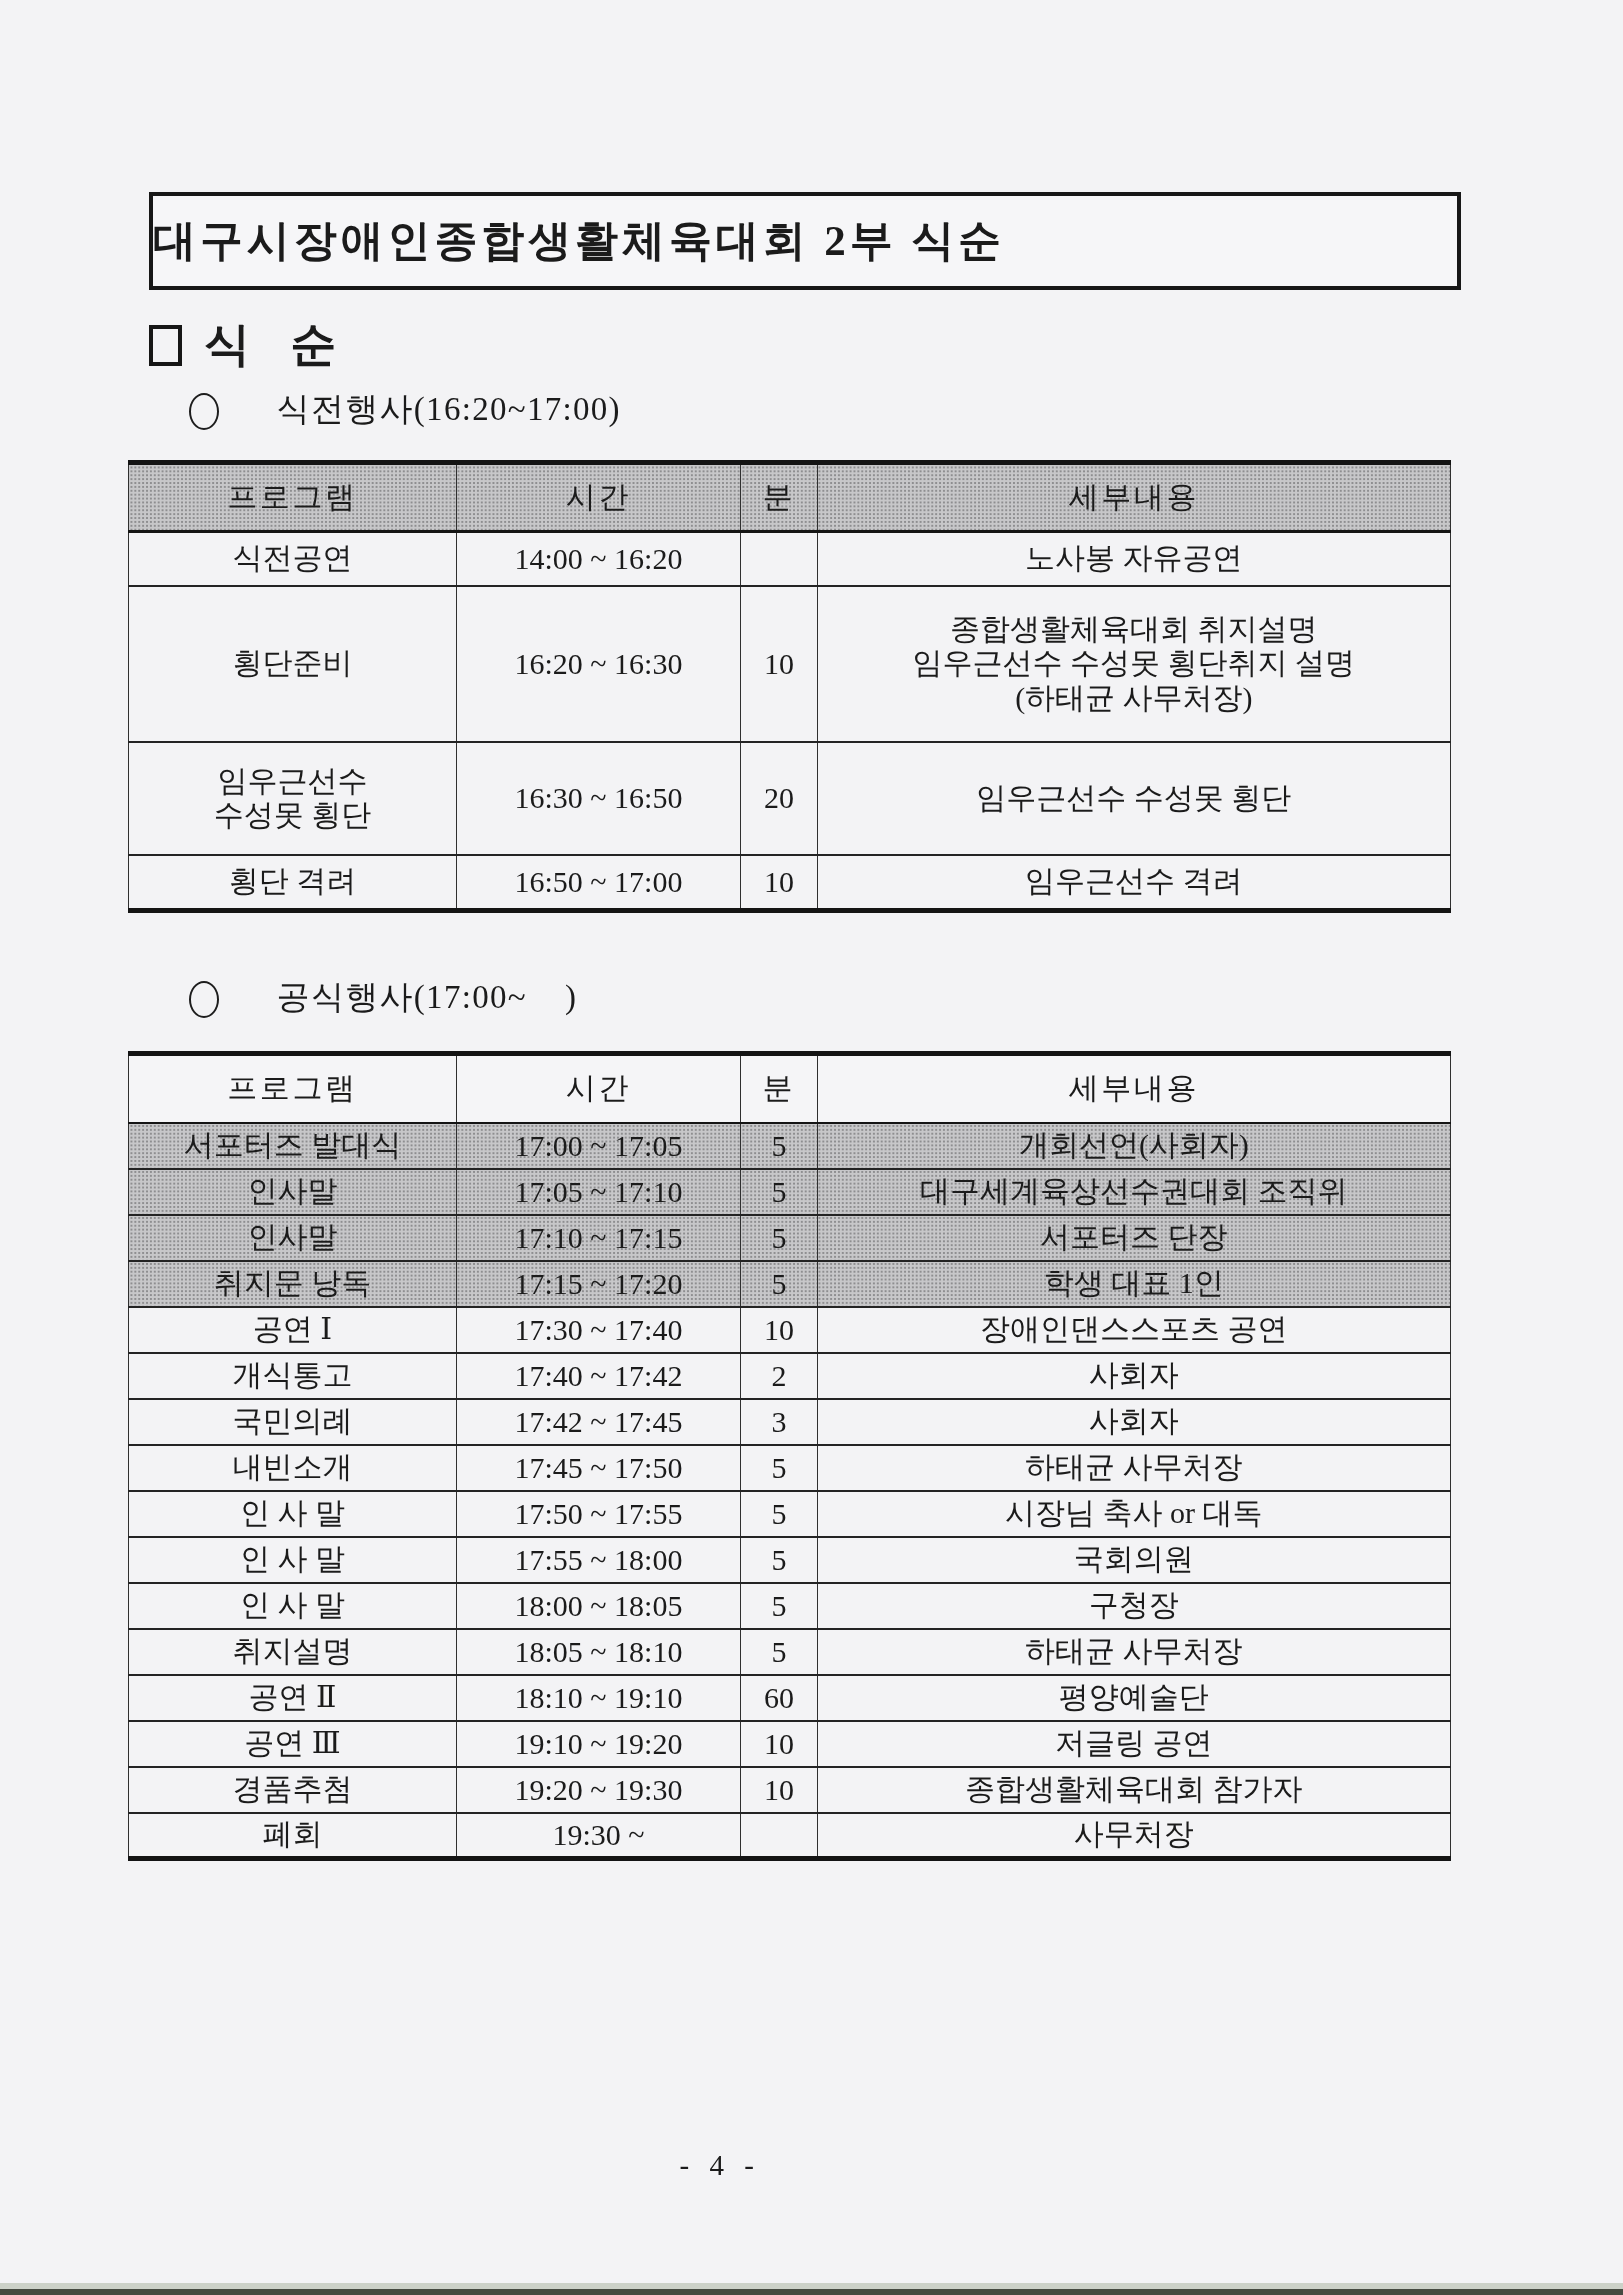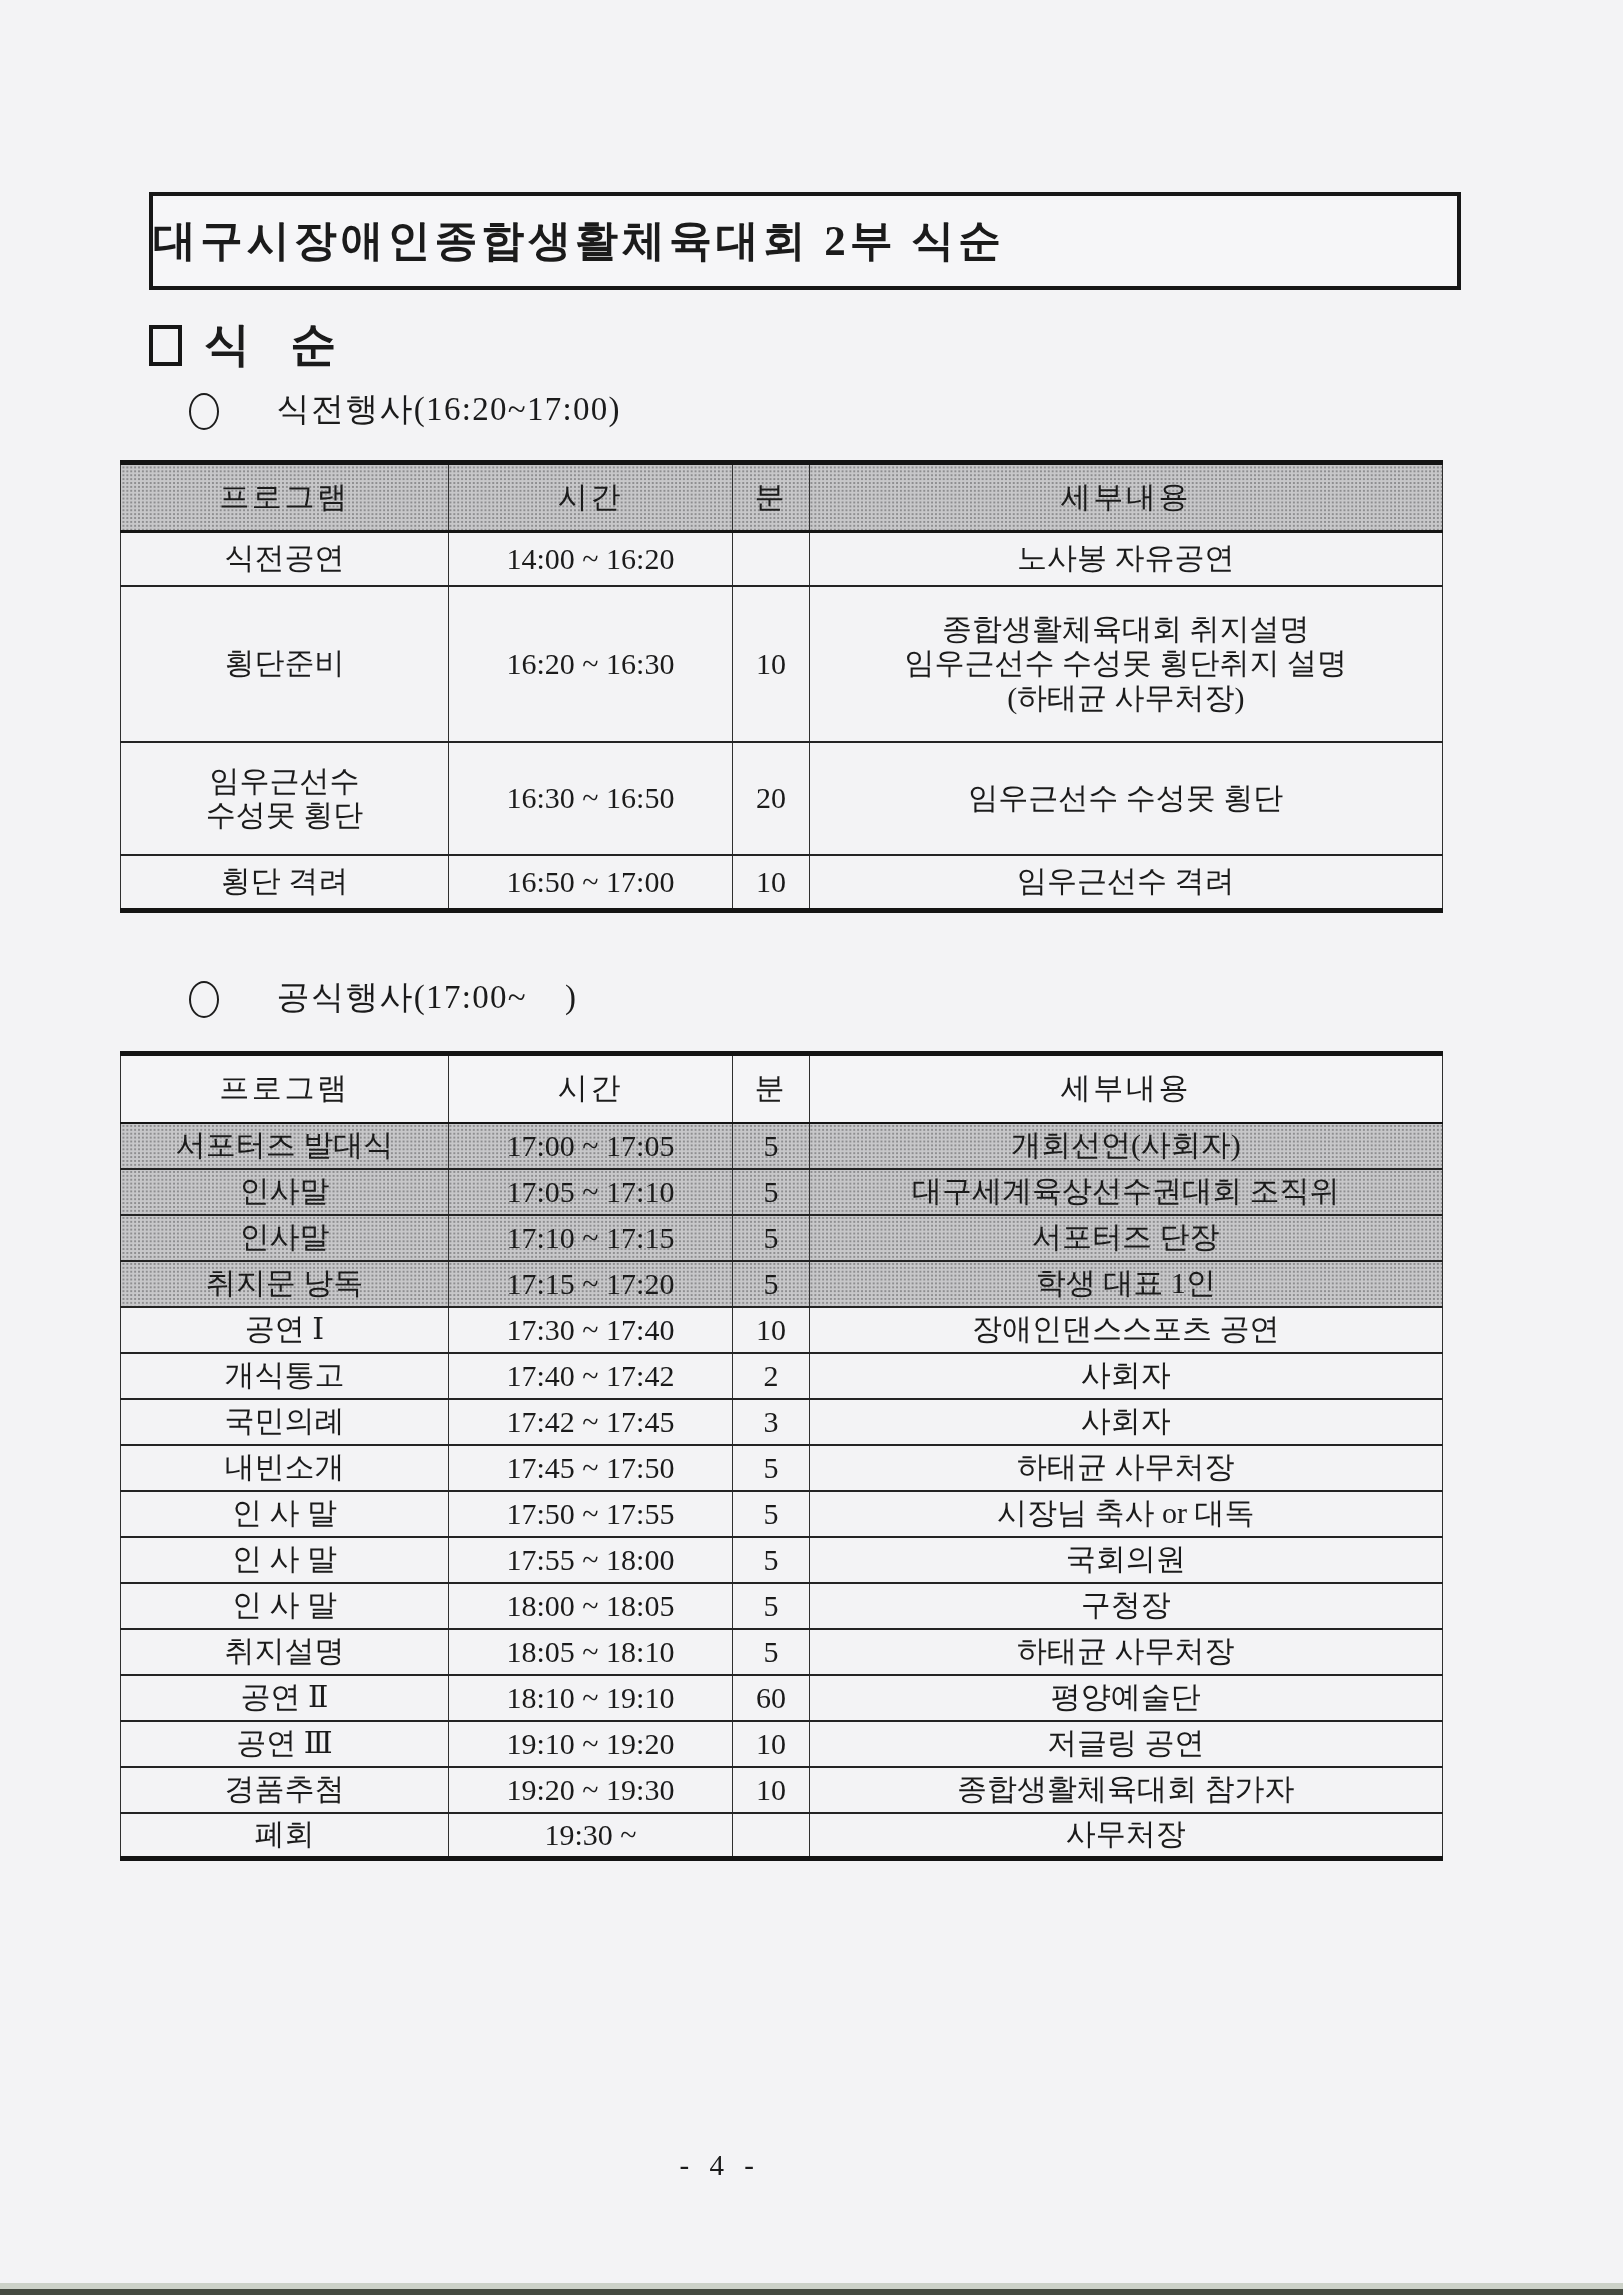--- a/index.html
+++ b/index.html
@@ -34,21 +34,21 @@
   .sub-heading.first{top:393px;}
   .sub-heading.second{top:981px;}
   .circle-bullet{
     display:inline-block;width:30px;height:37px;border:2.6px solid #1d1d1d;
     border-radius:50%;box-sizing:border-box;margin-right:19.6px;background:transparent;
   }
   .sub-heading-text{font-size:33px;letter-spacing:1.3px;line-height:1;white-space:pre;}
 
   
   table{
-    position:absolute;left:120px;width:1323px;
+    position:absolute;left:128px;width:1323px;
     border-collapse:collapse;table-layout:fixed;
     font-size:30px;color:#1b1b1b;
     border-top:5.2px solid #141414;border-bottom:5.9px solid #141414;
     border-left:1.3px solid #2f2f2f;border-right:1.3px solid #2f2f2f;
   }
   .pre-table{top:460px;}
   .official-table{top:1051px;}
   th,td{
     border-left:1.3px solid #2f2f2f;border-right:1.3px solid #2f2f2f;
     border-top:2px solid #232323;border-bottom:2px solid #232323;

